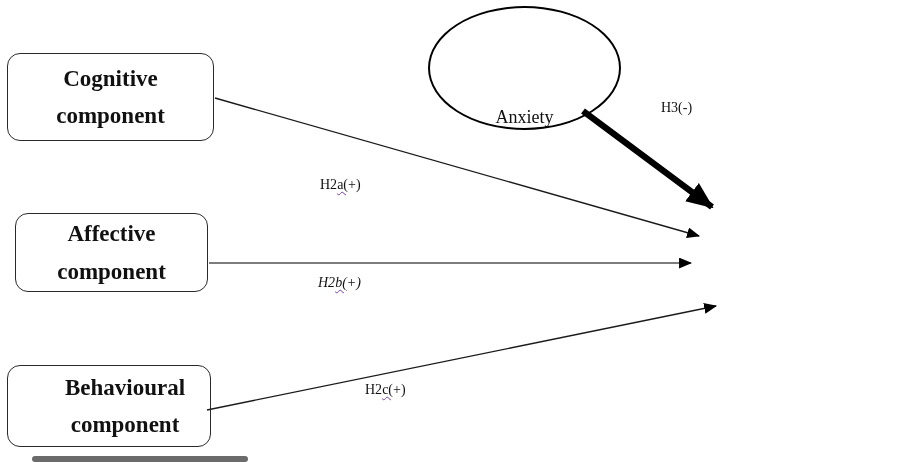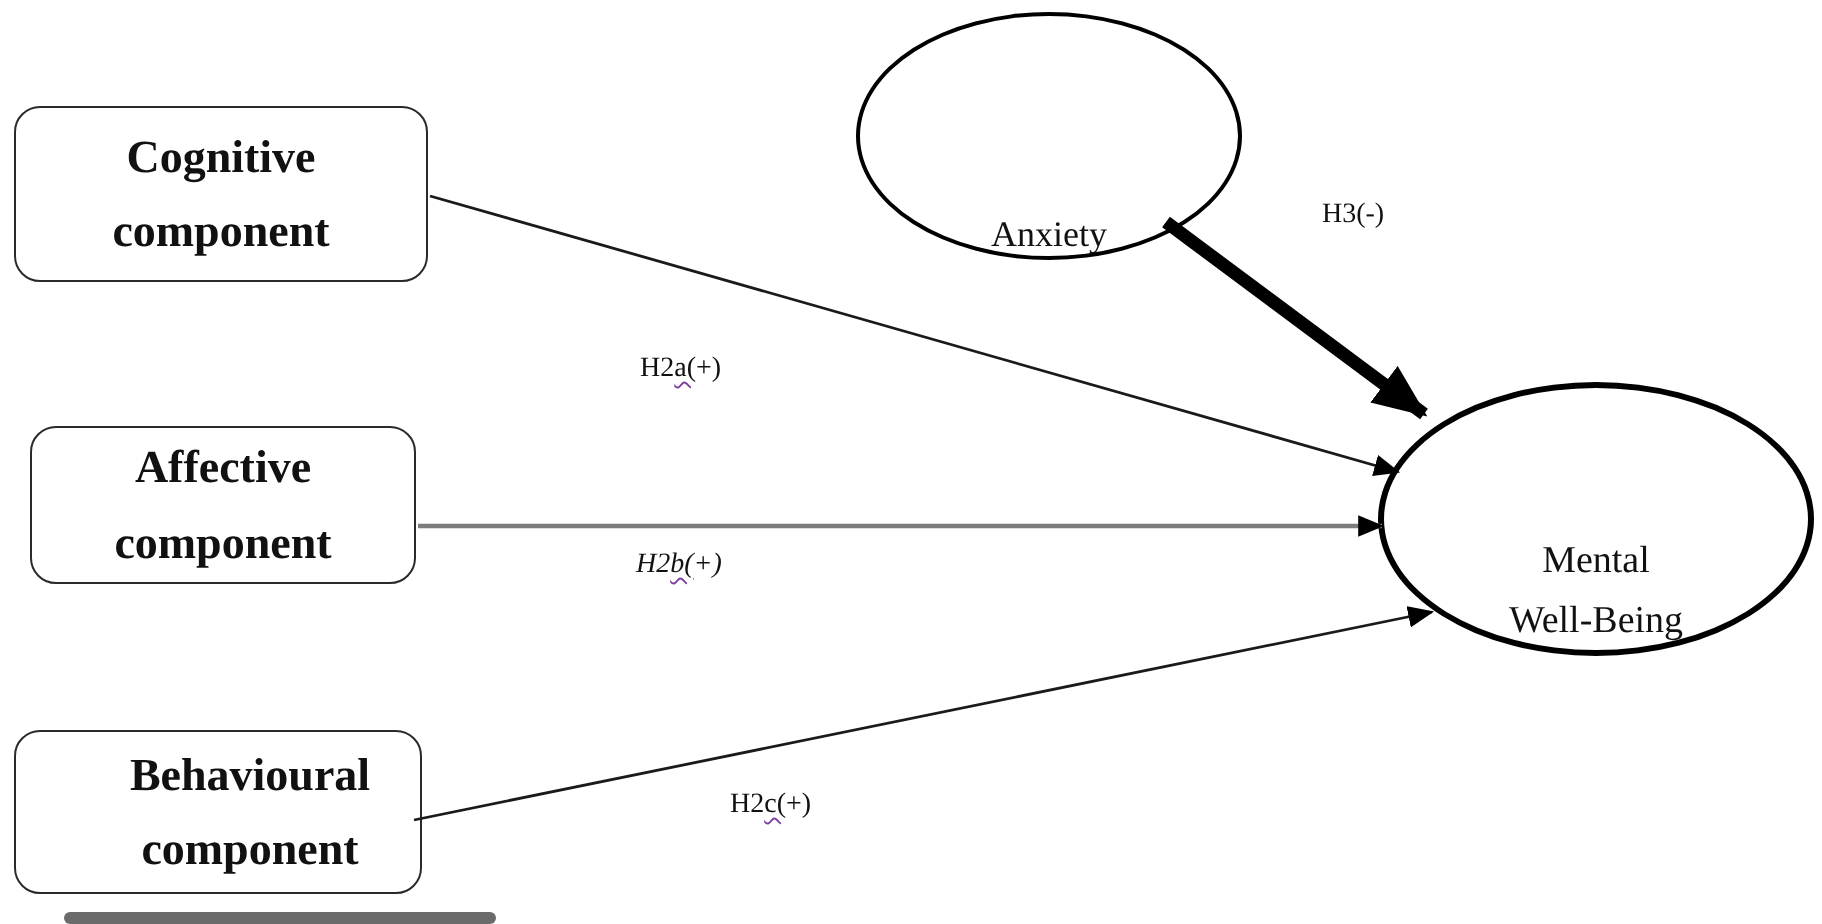--- a/index.html
+++ b/index.html
@@ -58,21 +58,21 @@
     width: 911px; height: 462px;
     pointer-events: none;
   }
   .edge-label {
     position: absolute;
     font-size: 14px;
     white-space: nowrap;
   }
   #label-h2a { left: 320px; top: 177px; }
   #label-h2b { left: 318px; top: 275px; font-style: italic; }
-  #label-h2c { left: 365px; top: 395px; }
+  #label-h2c { left: 365px; top: 382px; }
   #label-h3  { left: 661px; top: 100px; }
   .wavy {
     text-decoration: underline;
     text-decoration-style: wavy;
     text-decoration-color: #7b3fa0;
     text-decoration-thickness: 1px;
     text-underline-offset: 2px;
   }
   #bottom-bar {
     position: absolute;
@@ -99,24 +99,20 @@
 
   <div class="node rect-node" id="node-behavioural">
     <span>Behavioural</span>
     <span>component</span>
   </div>
 
   <div class="node ellipse-node" id="node-anxiety">
     <span>Anxiety</span>
   </div>
 
-  <div class="node ellipse-node" id="node-mwb">
-    <span>Mental</span>
-    <span>Well-Being</span>
-  </div>
 
   <svg id="arrow-layer" viewBox="0 0 911 462" xmlns="http://www.w3.org/2000/svg">
     <defs>
       <marker id="arrow-small" viewBox="0 0 12 10" refX="11" refY="5" markerWidth="13" markerHeight="11" orient="auto" markerUnits="userSpaceOnUse">
         <path d="M0,0 L12,5 L0,10 Z" fill="#000000"></path>
       </marker>
       <marker id="arrow-big" viewBox="0 0 26 22" refX="24" refY="11" markerWidth="27" markerHeight="23" orient="auto" markerUnits="userSpaceOnUse">
         <path d="M0,0 L26,11 L0,22 Z" fill="#000000"></path>
       </marker>
     </defs>

